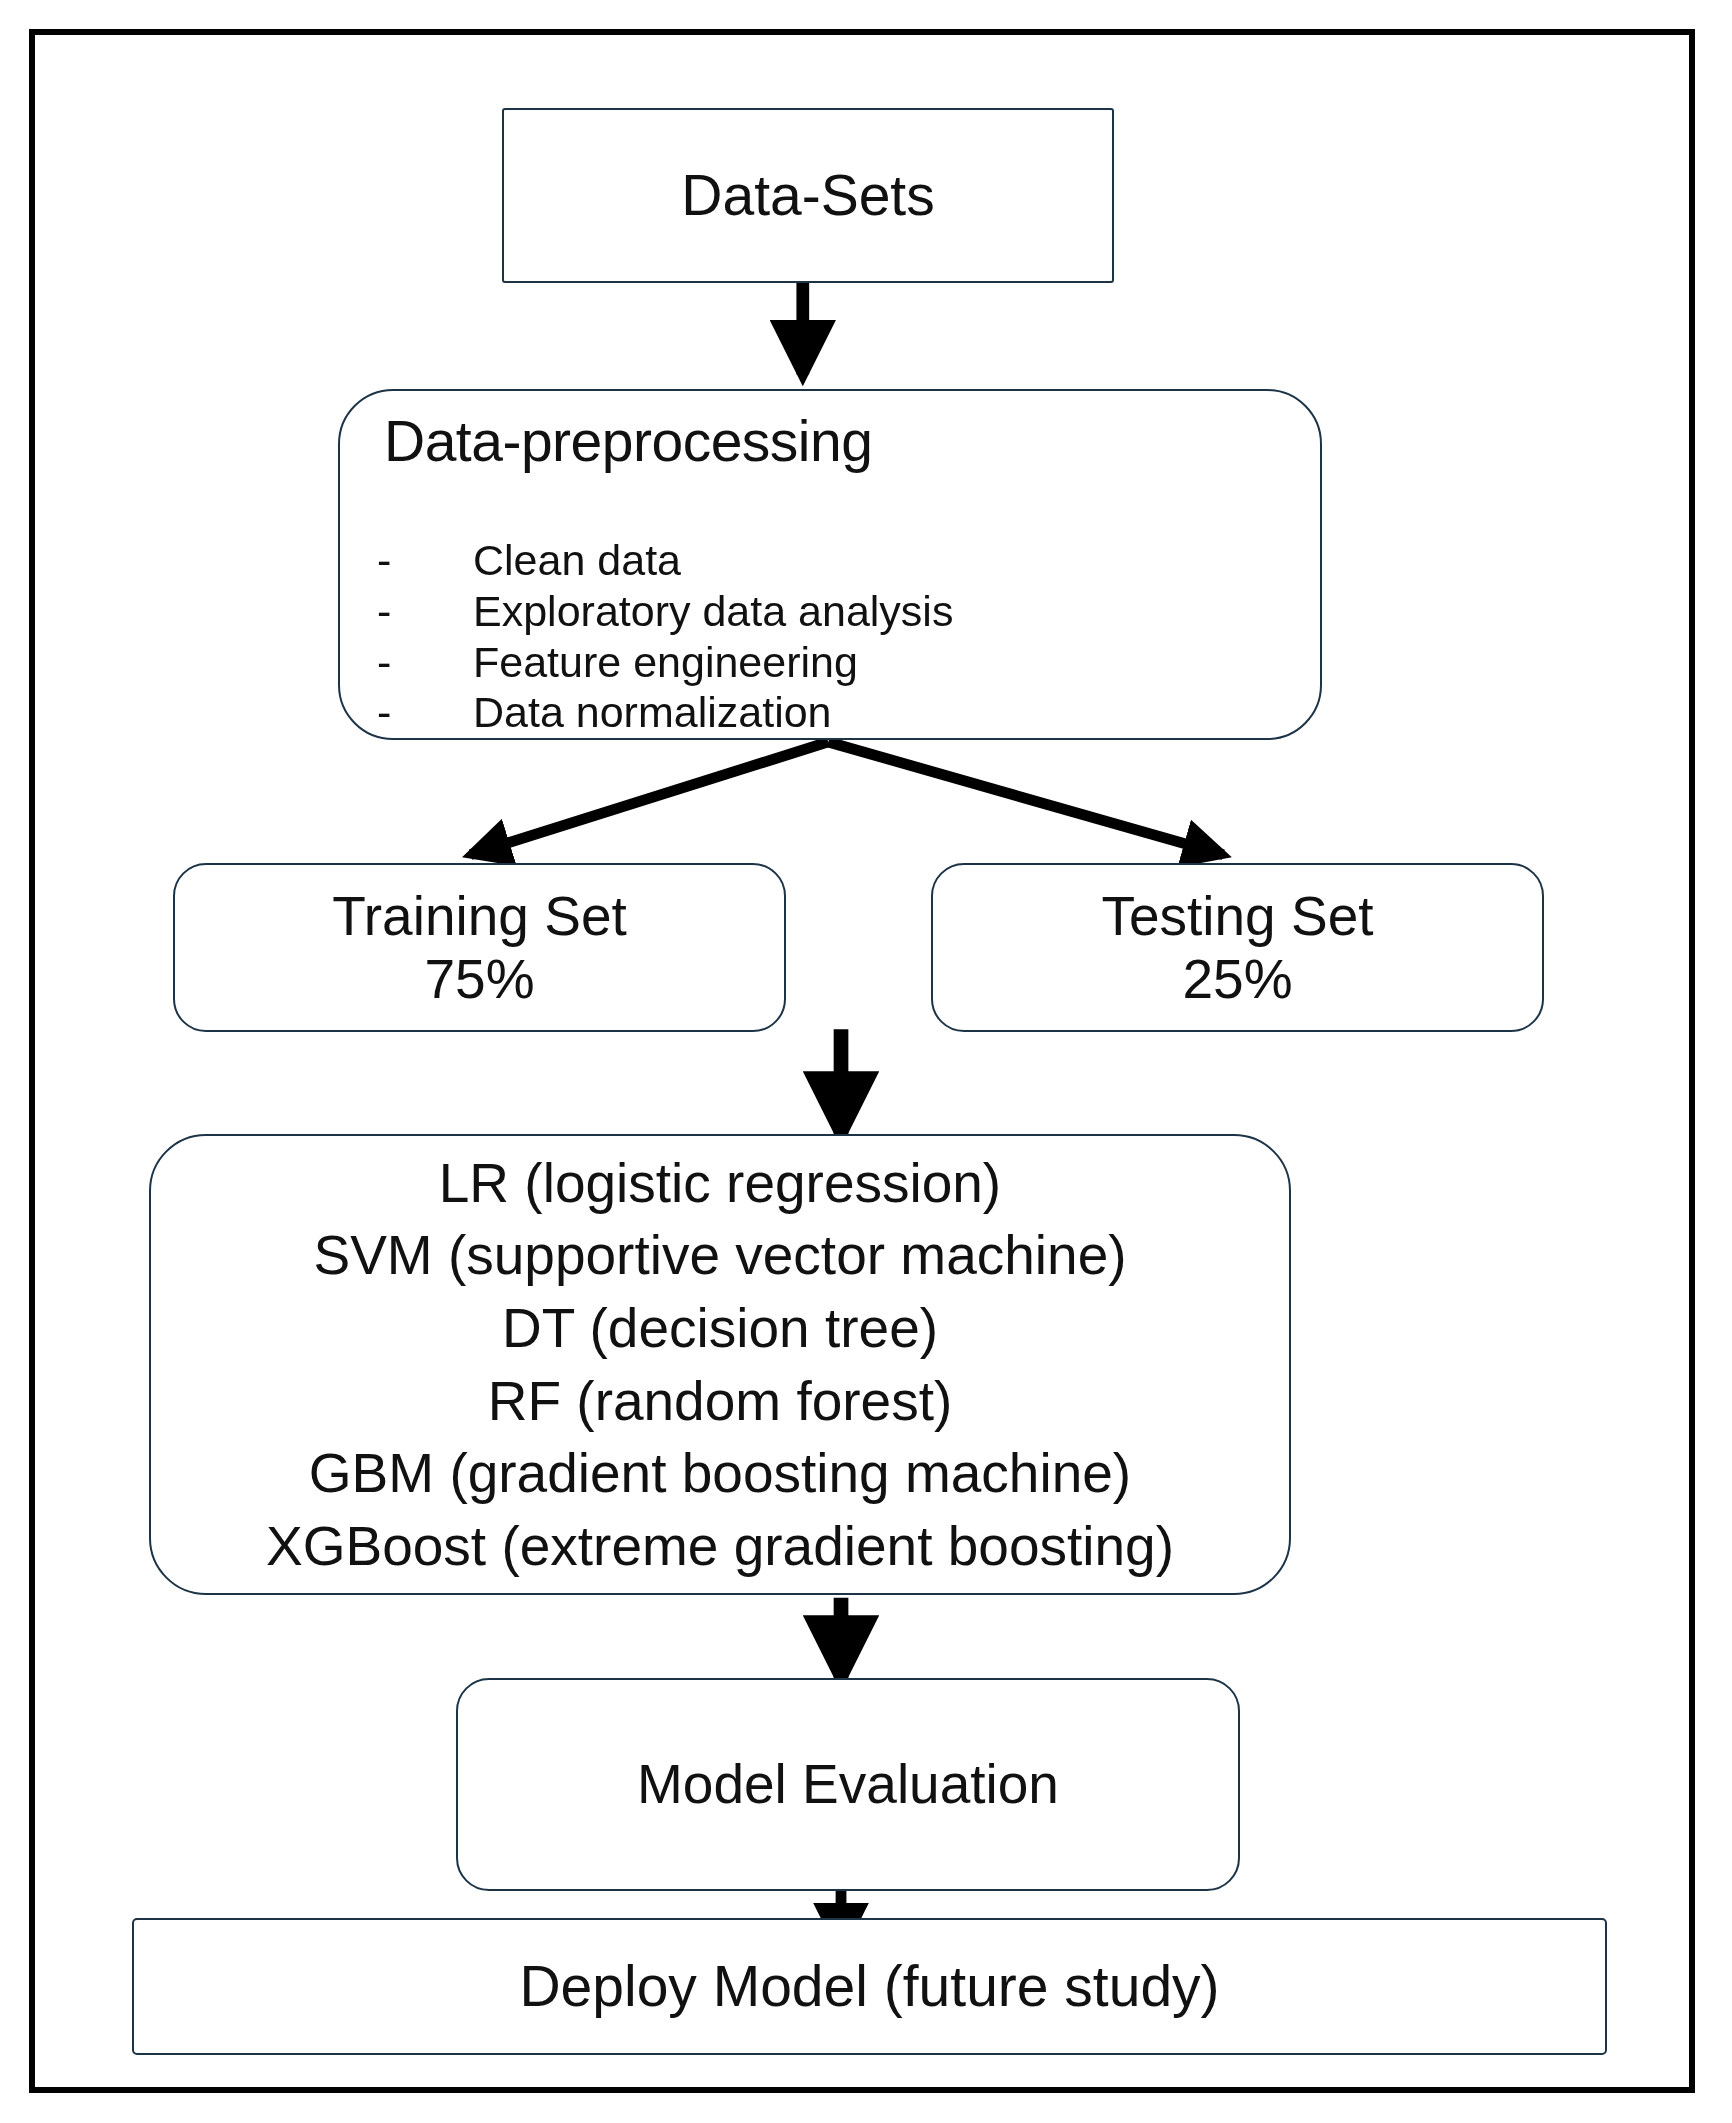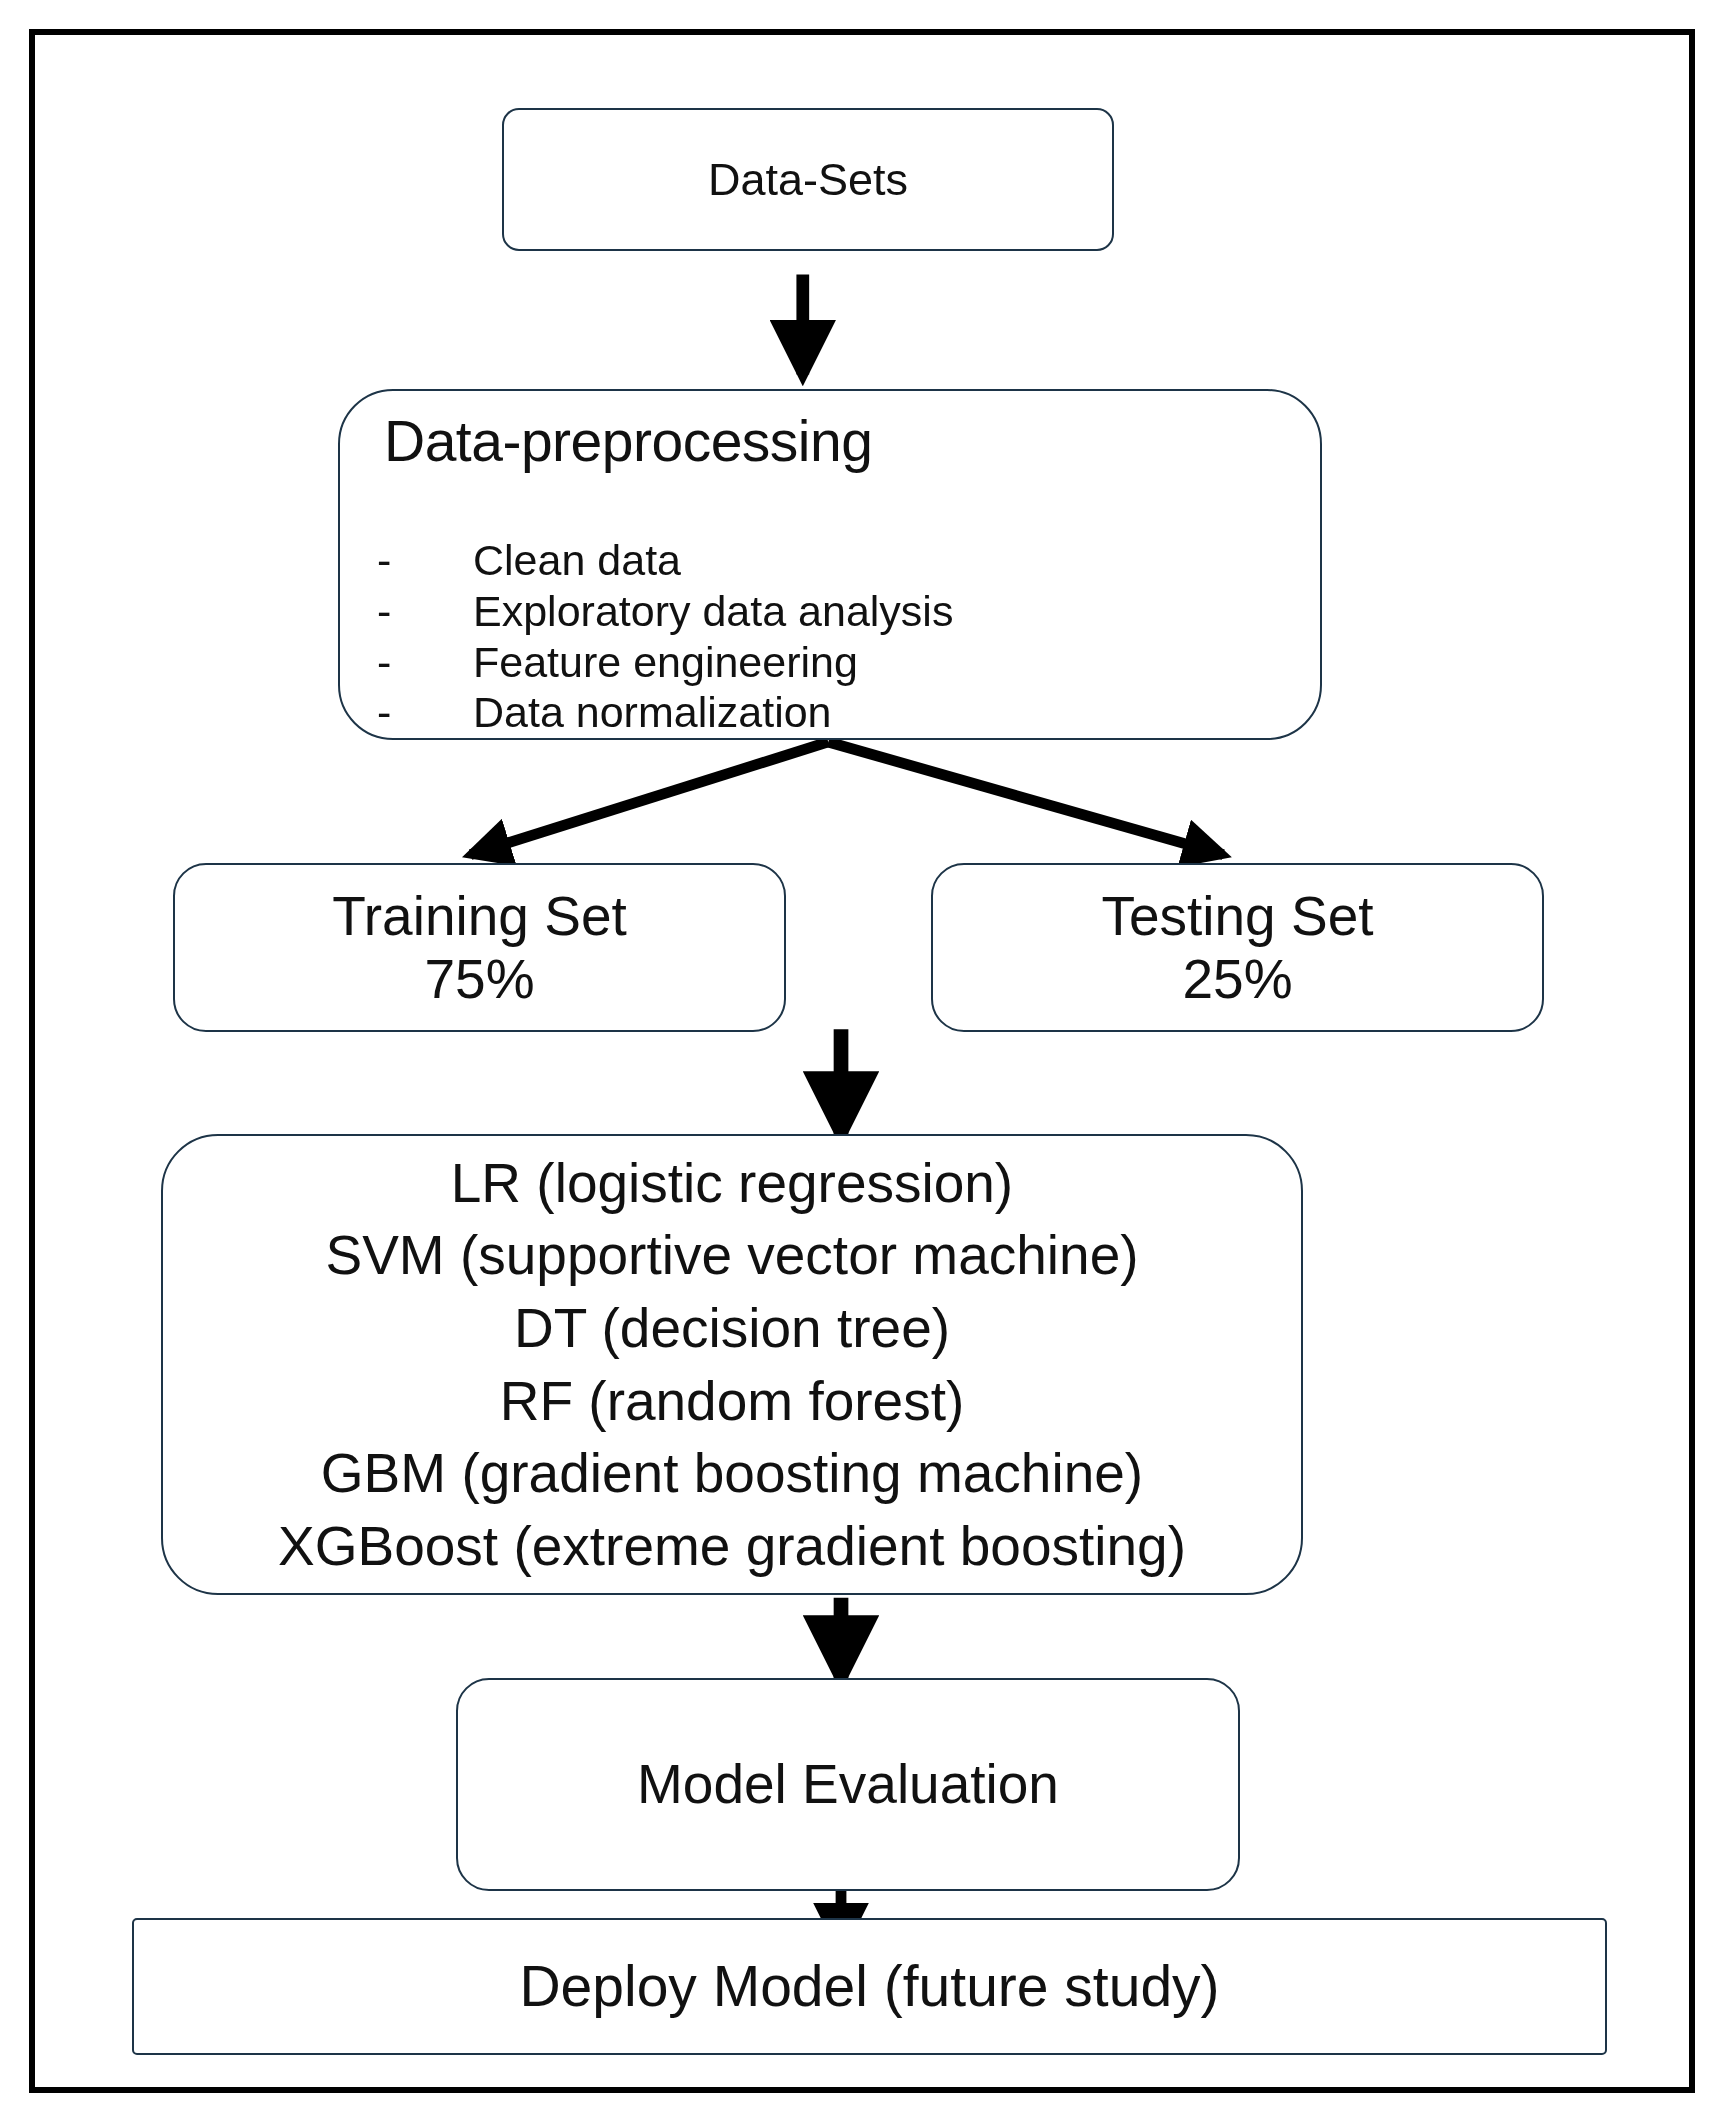--- a/index.html
+++ b/index.html
@@ -41,22 +41,22 @@
     color: #111111;
     text-align: center;
     line-height: 1.14;
   }
   .node .line {
     display: block;
     white-space: nowrap;
   }
   
   #node-datasets {
-    left: 502px; top: 108px; width: 612px; height: 143px;
-    font-size: 45px; border-radius: 17px;
+    left: 502px; top: 108px; width: 612px; height: 175px;
+    font-size: 57px; border-radius: 3px;
   }
   #node-preprocessing {
     left: 338px; top: 389px; width: 984px; height: 351px;
     border-radius: 55px;
     align-items: flex-start;
     justify-content: space-between;
     padding: 9.8px 0 0 0;
   }
   #node-preprocessing .pp-title {
     font-size: 57px;
@@ -83,21 +83,21 @@
   }
   #node-training {
     left: 147px; top: 863px; width: 613px; height: 169px;
     font-size: 55px; border-radius: 33px; margin-left: 26px;
   }
   #node-testing {
     left: 931px; top: 863px; width: 613px; height: 169px;
     font-size: 55px; border-radius: 33px;
   }
   #node-models {
-    left: 161px; top: 1134px; width: 1142px; height: 461px;
+    left: 149px; top: 1134px; width: 1142px; height: 461px;
     font-size: 55px; border-radius: 57px;
     line-height: 1.32;
   }
   #node-evaluation {
     left: 456px; top: 1678px; width: 784px; height: 213px;
     font-size: 55px; border-radius: 33px;
   }
   #node-deploy {
     left: 132px; top: 1918px; width: 1475px; height: 137px;
     font-size: 57px; border-radius: 5px;

